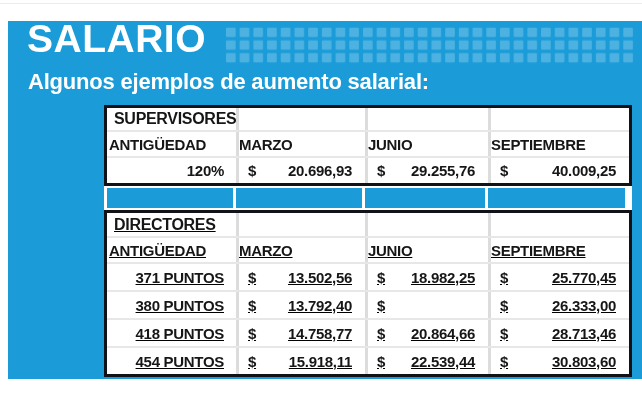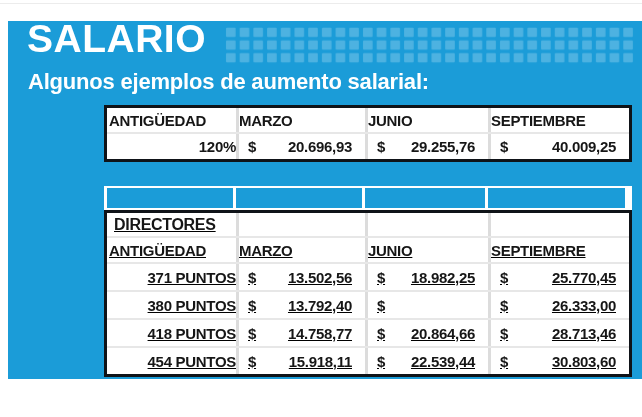--- a/index.html
+++ b/index.html
@@ -30,21 +30,21 @@
   .sup-table .row-title .cell{height:22px;}
   .sup-table .row-head .cell{height:24px;}
   .sup-table .row-data .cell{height:25px;}
   .dir-table .row-title .cell{height:23px;}
   .dir-table .row-head .cell{height:24px;}
   .dir-table .row-data .cell{height:26px;}
 
   .cell.title-cell{justify-content:flex-start;padding-left:7px;font-size:16px;}
   .cell.head-cell{justify-content:flex-start;padding-left:2px;font-size:15px;}
   .cell.head-cell.money-head{padding-left:0;}
-  .cell.ant-cell{justify-content:flex-end;}
+  .cell.ant-cell{justify-content:flex-end;padding-right:12px;}
   .cell.money-cell{justify-content:space-between;padding:0 13px 0 9px;}
 
   .table-gap{position:absolute;left:96px;top:165px;width:528px;height:24px;background:#ffffff;
              display:grid;grid-template-columns:126px 126px 120px 137px;column-gap:3px;padding:2px 3px;}
   .table-gap .gap-cell{background:#1b9cd8;}
 </style>
 </head>
 <body>
 
 <div id="stage">
@@ -59,20 +59,26 @@
         <pattern id="dotgrid" width="13.7" height="12.7" patternUnits="userSpaceOnUse">
           <rect x="2" y="1.8" width="9.6" height="9.2" rx="1" fill="rgba(255,255,255,0.22)"></rect>
         </pattern>
       </defs>
       <rect width="410" height="38" fill="url(#dotgrid)"></rect>
     </svg>
 
     <div class="subtitle">Algunos ejemplos de aumento salarial:</div>
 
     <div class="data-table sup-table">
+      <div class="t-row row-title">
+        <div class="cell title-cell">SUPERVISORES</div>
+        <div class="cell"></div>
+        <div class="cell"></div>
+        <div class="cell"></div>
+      </div>
       <div class="t-row row-head">
         <div class="cell head-cell">ANTIGÜEDAD</div>
         <div class="cell head-cell money-head">MARZO</div>
         <div class="cell head-cell money-head">JUNIO</div>
         <div class="cell head-cell money-head">SEPTIEMBRE</div>
       </div>
       <div class="t-row row-data">
         <div class="cell ant-cell">120%</div>
         <div class="cell money-cell">
           <span>$</span>

